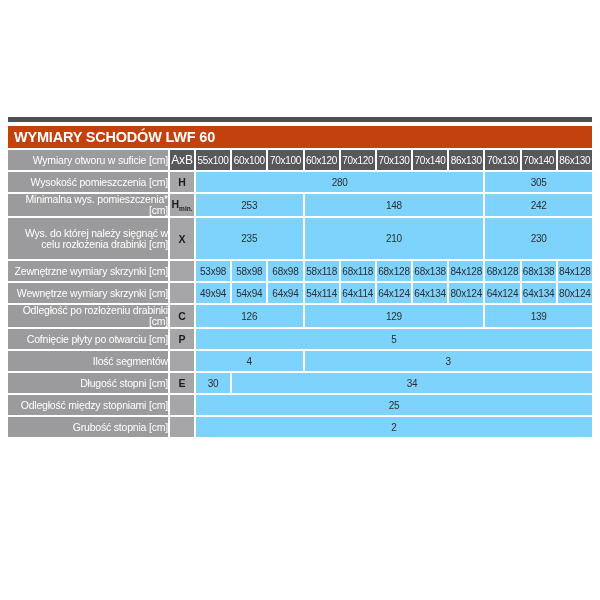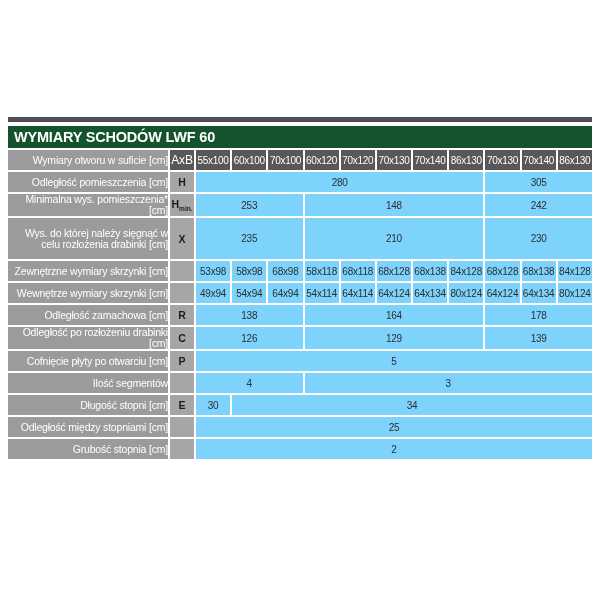--- a/index.html
+++ b/index.html
@@ -15,21 +15,21 @@
     left: 8px; top: 117px;
     width: 584px;
   }
   .top-rule {
     height: 5px;
     background: #4f4f51;
     margin-bottom: 4px;
   }
   .title-bar {
     height: 22px;
-    background: #14532d;
+    background: #c2410c;
     color: #ffffff;
     font-weight: bold;
     font-size: 14.5px;
     line-height: 22px;
     padding-left: 6px;
     letter-spacing: -0.2px;
   }
   table.spec {
     width: 588px;
     margin-left: -2px;
@@ -112,21 +112,21 @@
           <th class="hdr">70x130</th>
           <th class="hdr">70x140</th>
           <th class="hdr">86x130</th>
           <th class="hdr">70x130</th>
           <th class="hdr">70x140</th>
           <th class="hdr">86x130</th>
         </tr>
     </thead>
     <tbody id="table-body">
         <tr>
-          <td class="lbl">Odległość pomieszczenia [cm]</td>
+          <td class="lbl">Wysokość pomieszczenia [cm]</td>
           <td class="sym">H</td>
           <td class="val" colspan="8">280</td>
           <td class="val" colspan="3">305</td>
         </tr>
         <tr>
           <td class="lbl">Minimalna wys. pomieszczenia* [cm]</td>
           <td class="sym">H<sub>min.</sub></td>
           <td class="val" colspan="3">253</td>
           <td class="val" colspan="5">148</td>
           <td class="val" colspan="3">242</td>
@@ -162,27 +162,20 @@
           <td class="val" colspan="1">54x114</td>
           <td class="val" colspan="1">64x114</td>
           <td class="val" colspan="1">64x124</td>
           <td class="val" colspan="1">64x134</td>
           <td class="val" colspan="1">80x124</td>
           <td class="val" colspan="1">64x124</td>
           <td class="val" colspan="1">64x134</td>
           <td class="val" colspan="1">80x124</td>
         </tr>
         <tr>
-          <td class="lbl">Odległość zamachowa [cm]</td>
-          <td class="sym">R</td>
-          <td class="val" colspan="3">138</td>
-          <td class="val" colspan="5">164</td>
-          <td class="val" colspan="3">178</td>
-        </tr>
-        <tr>
           <td class="lbl">Odległość po rozłożeniu drabinki [cm]</td>
           <td class="sym">C</td>
           <td class="val" colspan="3">126</td>
           <td class="val" colspan="5">129</td>
           <td class="val" colspan="3">139</td>
         </tr>
         <tr>
           <td class="lbl">Cofnięcie płyty po otwarciu [cm]</td>
           <td class="sym">P</td>
           <td class="val" colspan="11">5</td>

